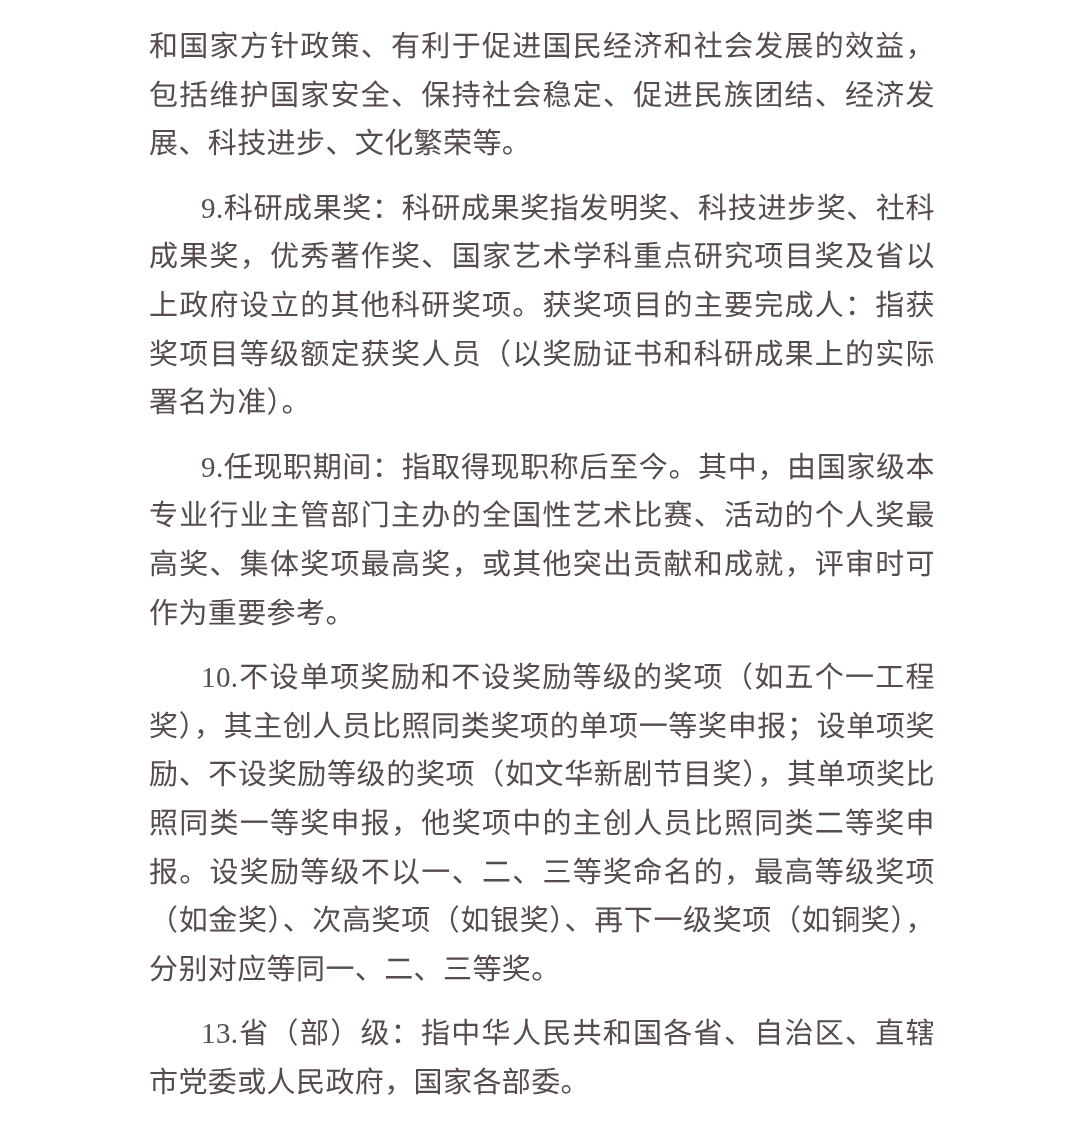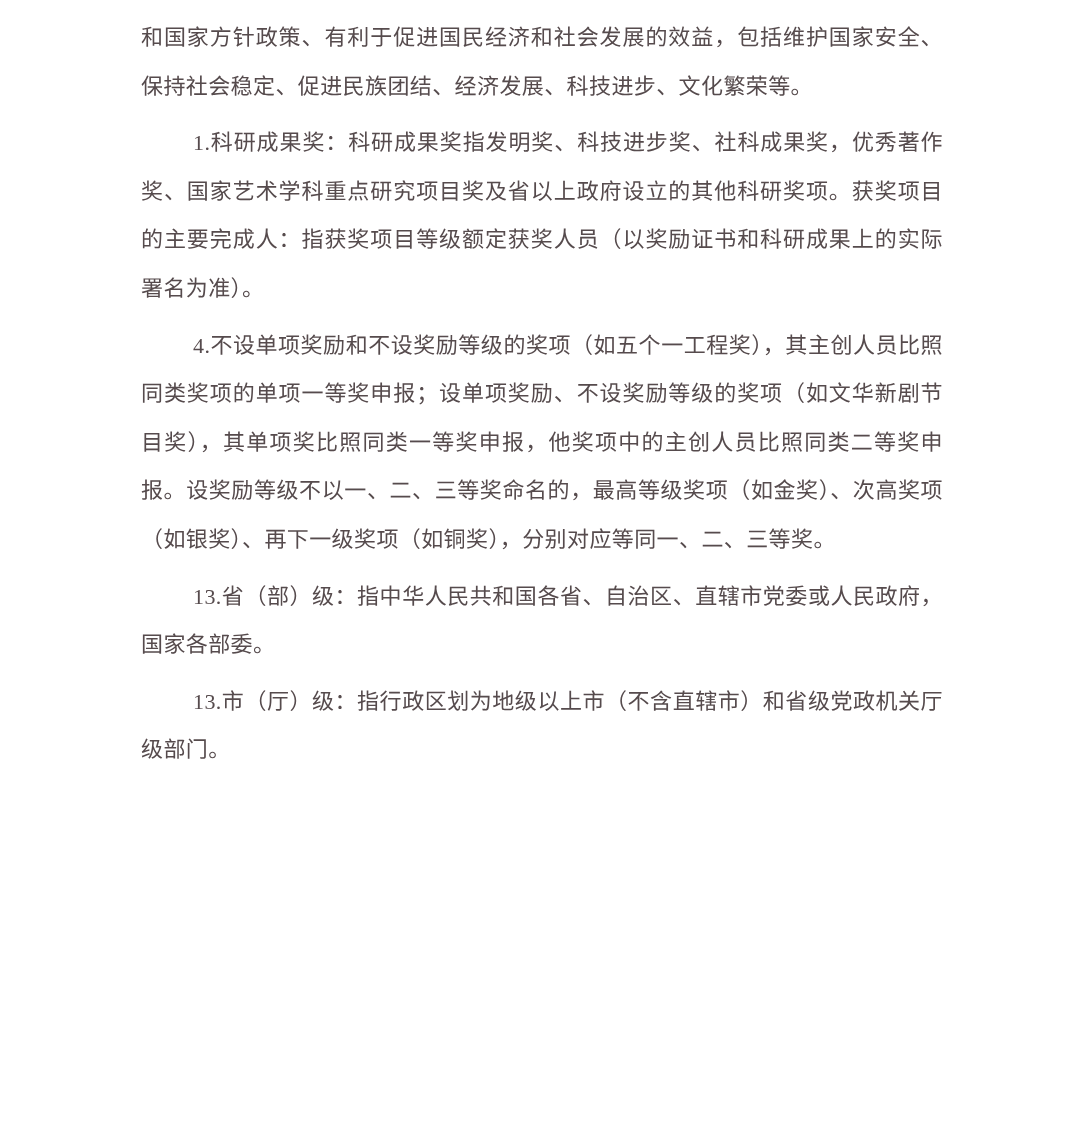--- a/index.html
+++ b/index.html
@@ -15,37 +15,38 @@
     font-family: "Liberation Serif", "DejaVu Serif", serif;
   }
   .doc-page {
     position: absolute;
     left: 133px;
     top: 6px;
     width: 818px;
     color: var(--ink, #564b4d);
   }
   .para {
-    margin: 8px;
-    font-size: 22px;
+    margin: 16px;
+    font-size: 29px;
     line-height: 48.6px;
     letter-spacing: 0.4px;
     text-align: justify;
     text-justify: inter-character;
     text-align-last: left;
     text-indent: 52px;
     font-weight: 400;
     word-break: break-all;
   }
   .para.no-indent {
     text-indent: 0;
   }
 </style>
 </head>
 <body style="background: rgb(255, 255, 255);">
 
 <div class="doc-page">
   <p class="para no-indent">和国家方针政策、有利于促进国民经济和社会发展的效益，包括维护国家安全、保持社会稳定、促进民族团结、经济发展、科技进步、文化繁荣等。</p>
-  <p class="para">1.科研成果奖：科研成果奖指发明奖、科技进步奖、社科成果奖，优秀著作奖、国家艺术学科重点研究项目奖及省以上政府设立的其他科研奖项。获奖项目的主要完成人：指获奖项目等级额定获奖人员（以奖励证书和科研成果上的实际署名为准）。</p>
-  <p class="para">4.不设单项奖励和不设奖励等级的奖项（如五个一工程奖），其主创人员比照同类奖项的单项一等奖申报；设单项奖励、不设奖励等级的奖项（如文华新剧节目奖），其单项奖比照同类一等奖申报，他奖项中的主创人员比照同类二等奖申报。设奖励等级不以一、二、三等奖命名的，最高等级奖项（如金奖）、次高奖项（如银奖）、再下一级奖项（如铜奖），分别对应等同一、二、三等奖。</p>
+  <p class="para">9.科研成果奖：科研成果奖指发明奖、科技进步奖、社科成果奖，优秀著作奖、国家艺术学科重点研究项目奖及省以上政府设立的其他科研奖项。获奖项目的主要完成人：指获奖项目等级额定获奖人员（以奖励证书和科研成果上的实际署名为准）。</p>
+  <p class="para">9.任现职期间：指取得现职称后至今。其中，由国家级本专业行业主管部门主办的全国性艺术比赛、活动的个人奖最高奖、集体奖项最高奖，或其他突出贡献和成就，评审时可作为重要参考。</p>
+  <p class="para">10.不设单项奖励和不设奖励等级的奖项（如五个一工程奖），其主创人员比照同类奖项的单项一等奖申报；设单项奖励、不设奖励等级的奖项（如文华新剧节目奖），其单项奖比照同类一等奖申报，他奖项中的主创人员比照同类二等奖申报。设奖励等级不以一、二、三等奖命名的，最高等级奖项（如金奖）、次高奖项（如银奖）、再下一级奖项（如铜奖），分别对应等同一、二、三等奖。</p>
   <p class="para">13.省（部）级：指中华人民共和国各省、自治区、直辖市党委或人民政府，国家各部委。</p>
   <p class="para">13.市（厅）级：指行政区划为地级以上市（不含直辖市）和省级党政机关厅级部门。</p>
 </div>
 
 </body></html>

